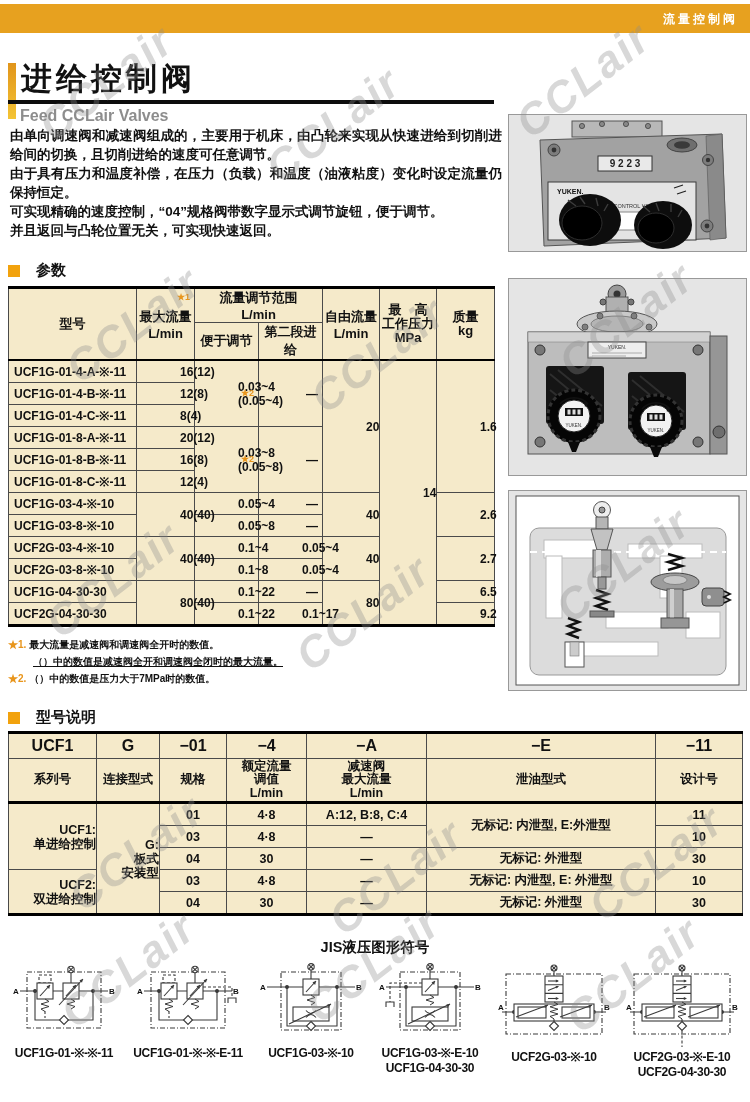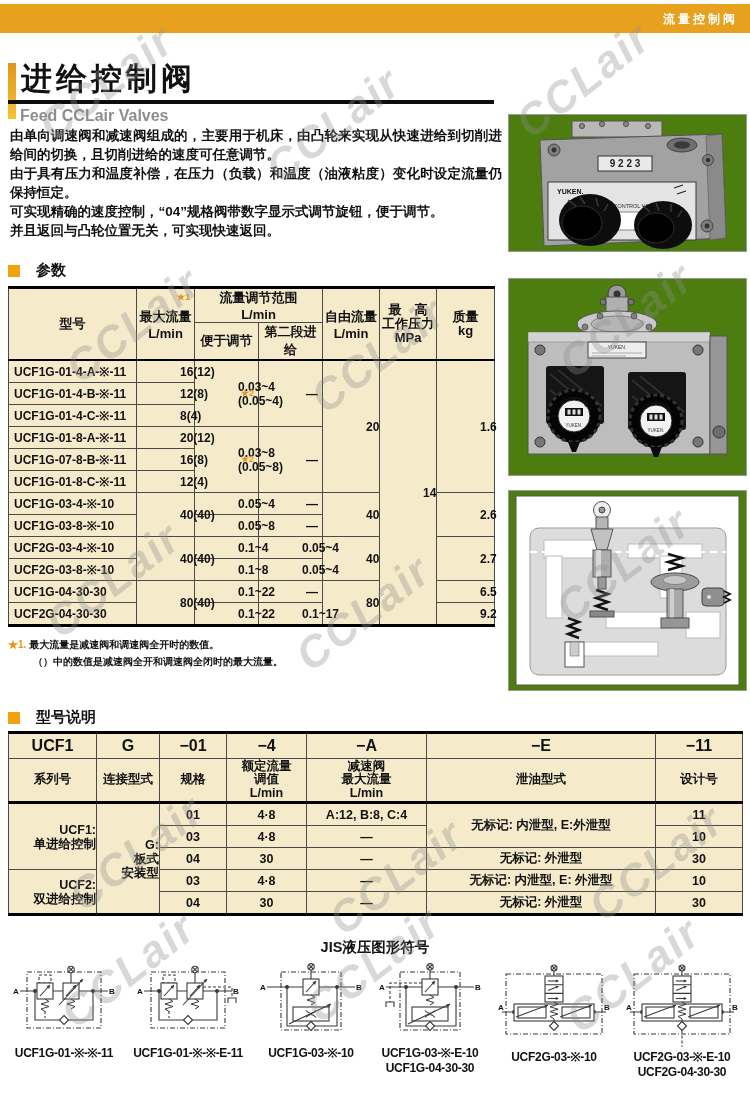--- a/index.html
+++ b/index.html
@@ -13,21 +13,21 @@
   .accent-bar{position:absolute;left:8px;top:63px;width:8px;height:56px;
               background:linear-gradient(#E1951B,#F4C435);}
   .h1{position:absolute;left:21px;top:58px;font-size:31px;font-weight:bold;letter-spacing:4px;}
   .title-rule{position:absolute;left:8px;top:100px;width:486px;height:4px;background:#0d0d0d;}
   .subtitle{position:absolute;left:20px;top:107px;font-size:16px;font-weight:bold;color:#8d8d8d;}
   
   .intro{position:absolute;left:10px;top:126px;width:492px;font-size:13.5px;font-weight:600;
          line-height:19px;text-align:justify;}
   .intro p{margin:0;}
   
-  .figbox{position:absolute;left:508px;width:239px;background:#4d7c0f;border:1px solid #999;
+  .figbox{position:absolute;left:508px;width:239px;background:#e5e5e5;border:1px solid #999;
           box-sizing:border-box;padding:1px;}
   .figbox svg{display:block;width:100%;height:100%;}
   #fig1{top:114px;height:138px;} #fig2{top:278px;height:198px;} #fig3{top:490px;height:201px;}
   
   .sec-head{position:absolute;display:flex;align-items:center;gap:16px;font-size:15px;font-weight:bold;}
   .sec-head .sq{width:12px;height:12px;background:#F2A20D;}
   #sec-params{left:8px;top:261px;} #sec-model{left:8px;top:708px;}
   
   table{border-collapse:collapse;background:#F5EACA;}
   #t-params{position:absolute;left:8px;top:286px;width:486px;table-layout:fixed;}
@@ -39,21 +39,21 @@
   #t-params td.model{text-align:left;padding-left:5px;}
   #t-params tr.gs td{border-top:1.6px solid #111;}
   .pre{white-space:pre-line;line-height:14px;}
   .th-rel{position:relative;}
   .star{color:#E8951C;}
   .star-sup{position:absolute;top:3px;right:4px;font-size:9px;font-weight:bold;}
   .range-cell{position:relative;}
   .range-cell .star-mid{position:absolute;right:4px;top:50%;margin-top:-6px;font-size:9px;font-weight:bold;}
   
   .notes{position:absolute;left:8px;top:636px;width:492px;font-size:10px;font-weight:bold;line-height:17px;}
-  .notes .ind{padding-left:25px;}
+  .notes .ind{padding-left:25px;text-decoration:underline;}
   
   #t-model{position:absolute;left:8px;top:731px;width:734px;table-layout:fixed;
            border-top:3px solid #000;border-bottom:3px solid #000;}
   #t-model th,#t-model td{border:1px solid #4a4a4a;text-align:center;padding:0;margin-top:36px;}
   #t-model thead{border-bottom:3px solid #000;}
   #t-model .code{font-size:16px;font-weight:bold;height:24px;}
   #t-model .lab{font-size:12.5px;font-weight:bold;height:42px;line-height:13.5px;}
   #t-model tbody td{height:21px;font-size:12.5px;font-weight:600;}
   #t-model td.lft{text-align:right;line-height:14px;}
   .dash-r{border-right:1px dashed #666 !important;}
@@ -288,21 +288,21 @@
         <td class="model">UCF1G-01-8-A-※-11</td>
         <td>20(12)</td>
         <td rowspan="3" class="range-cell">
           <div>0.03~8</div>
           <span class="star star-mid">★2</span>
           <div>(0.05~8)</div>
         </td>
         <td rowspan="3">—</td>
       </tr>
       <tr>
-        <td class="model">UCF1G-07-8-B-※-11</td>
+        <td class="model">UCF1G-01-8-B-※-11</td>
         <td>16(8)</td>
       </tr>
       <tr>
         <td class="model">UCF1G-01-8-C-※-11</td>
         <td>12(4)</td>
       </tr>
       <tr class="gs">
         <td class="model">UCF1G-03-4-※-10</td>
         <td rowspan="2">40(40)</td>
         <td>0.05~4</td>
@@ -345,20 +345,24 @@
     </tbody>
   </table>
 
   <div class="notes">
     <div>
       <span class="star">★1.</span>
       <span>最大流量是减速阀和调速阀全开时的数值。</span>
     </div>
     <div class="ind">
       <span>（）中的数值是减速阀全开和调速阀全闭时的最大流量。</span>
+    </div>
+    <div>
+      <span class="star">★2.</span>
+      <span>（）中的数值是压力大于7MPa时的数值。</span>
     </div>
   </div>
 
   <div class="sec-head" id="sec-model">
     <span class="sq"></span>
     <span>型号说明</span>
   </div>
 
   <table id="t-model">
     <colgroup>

